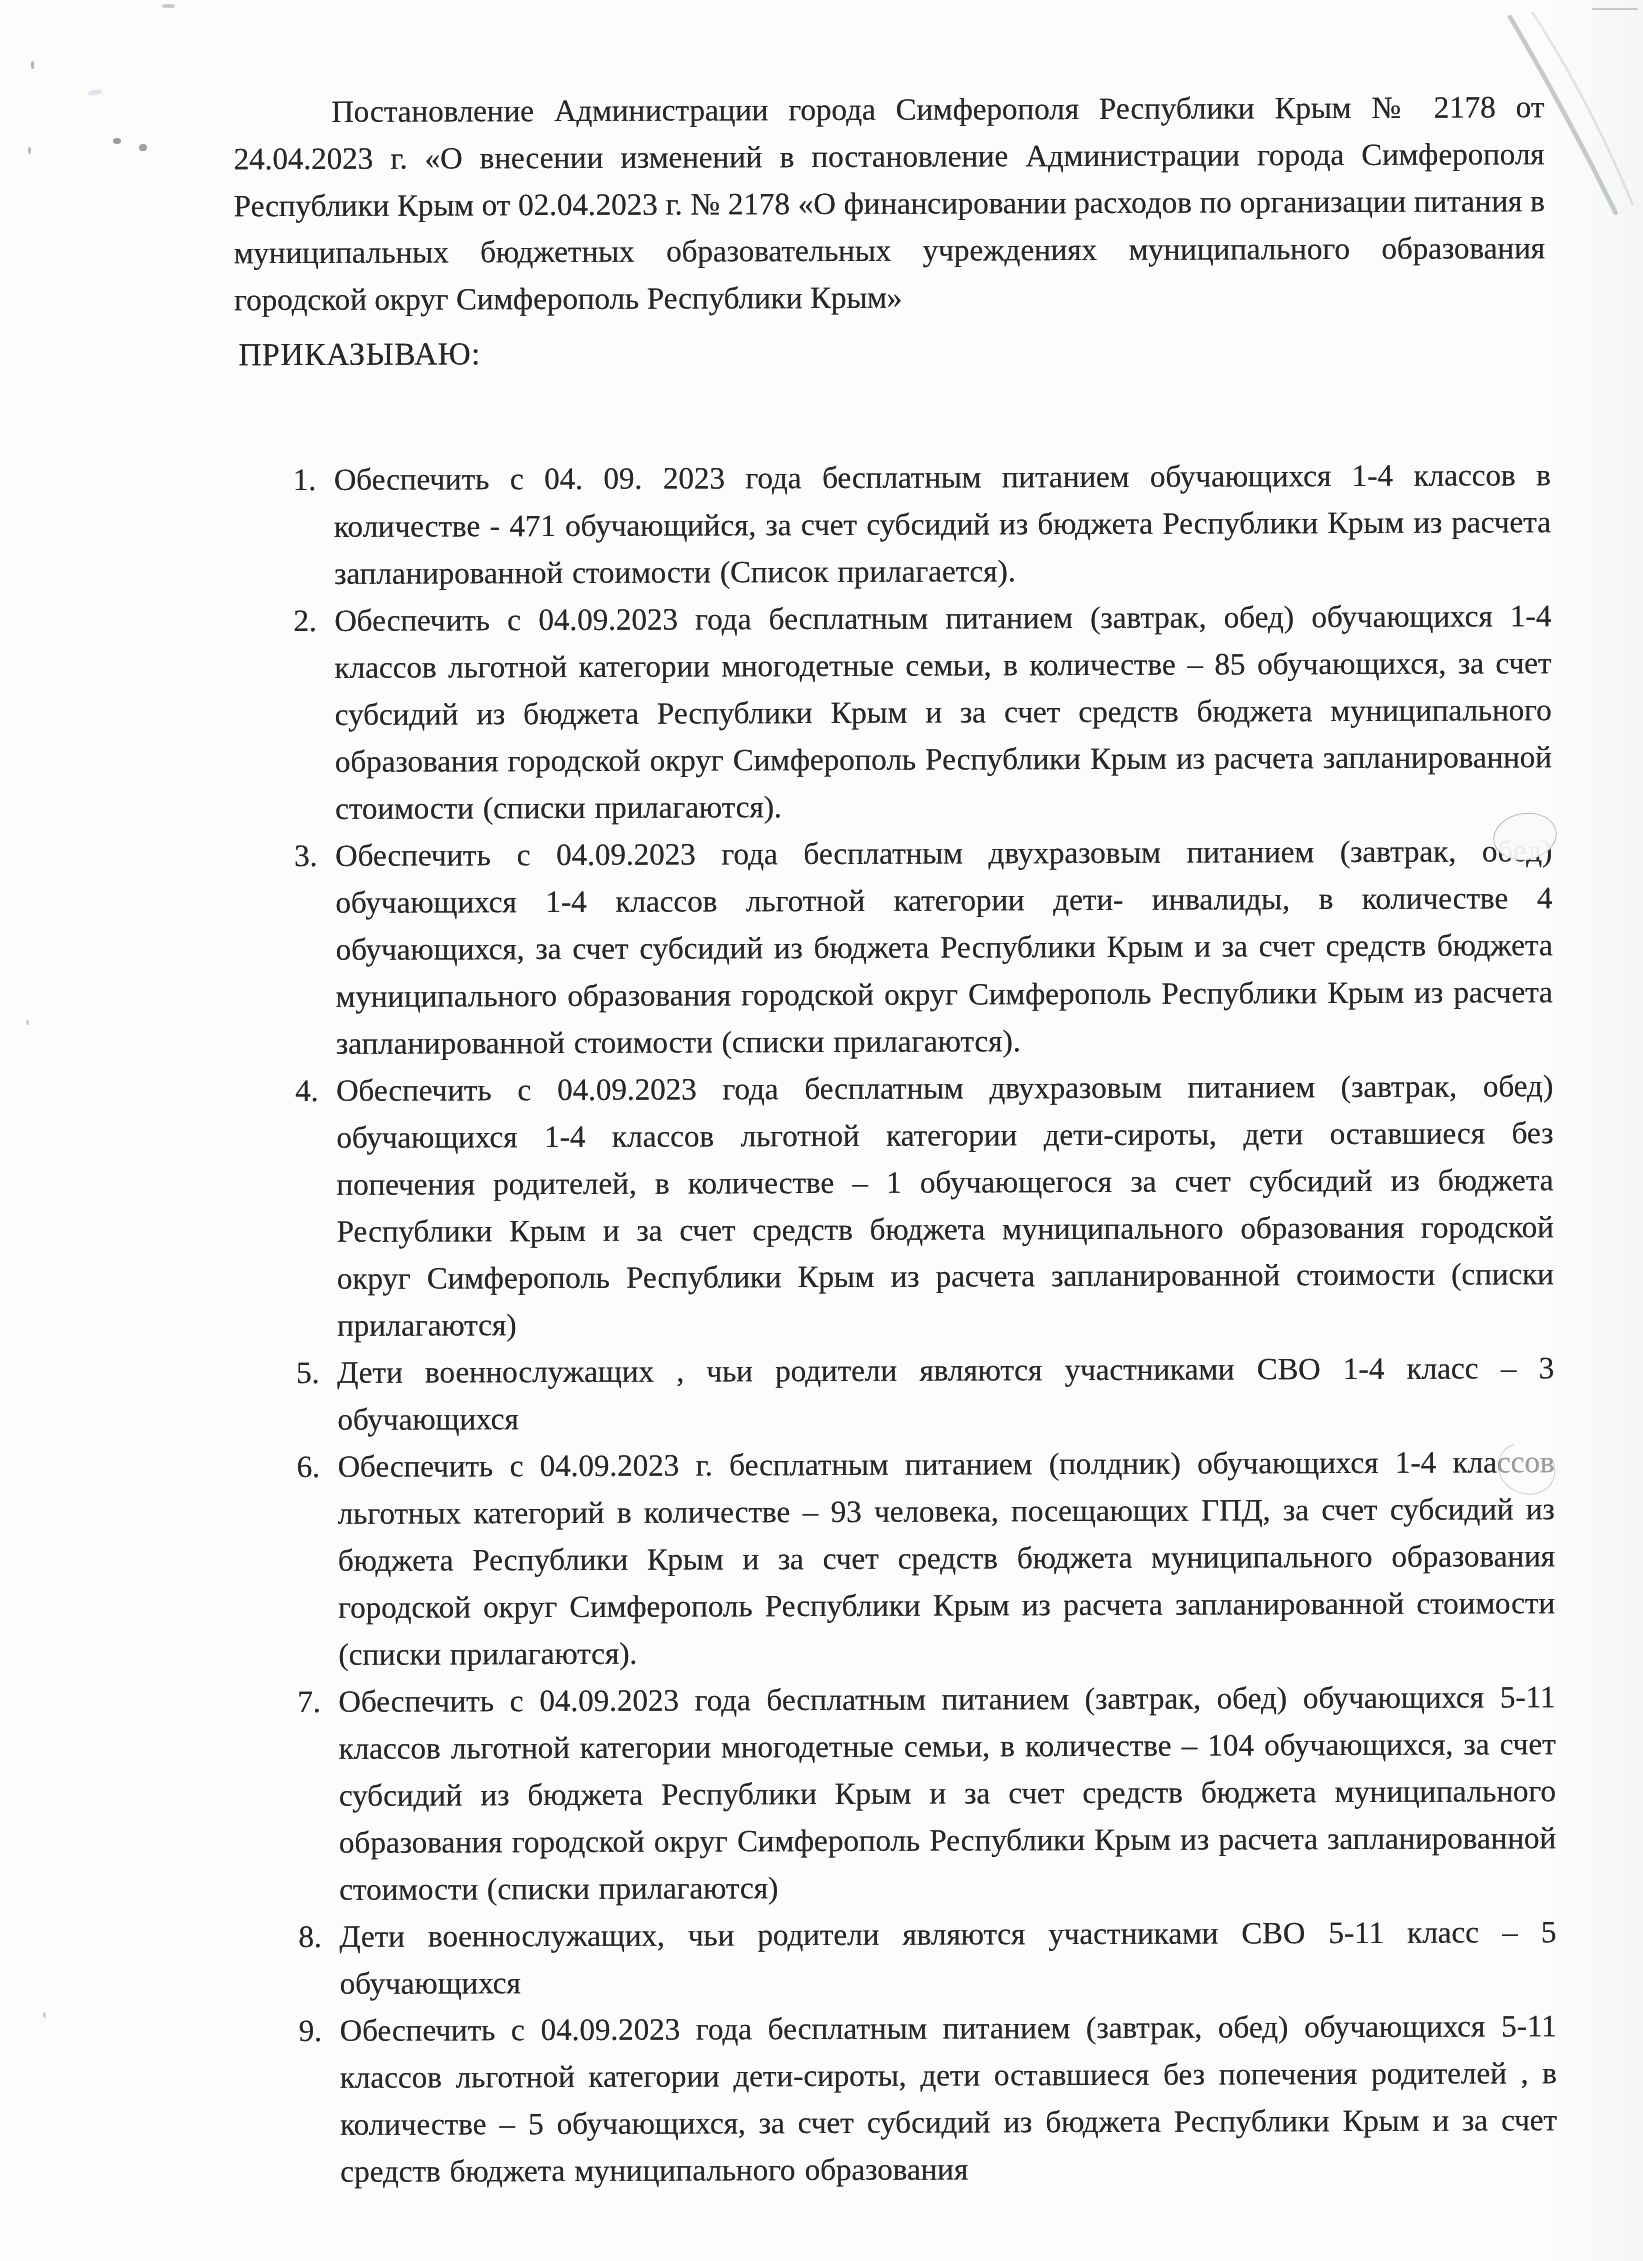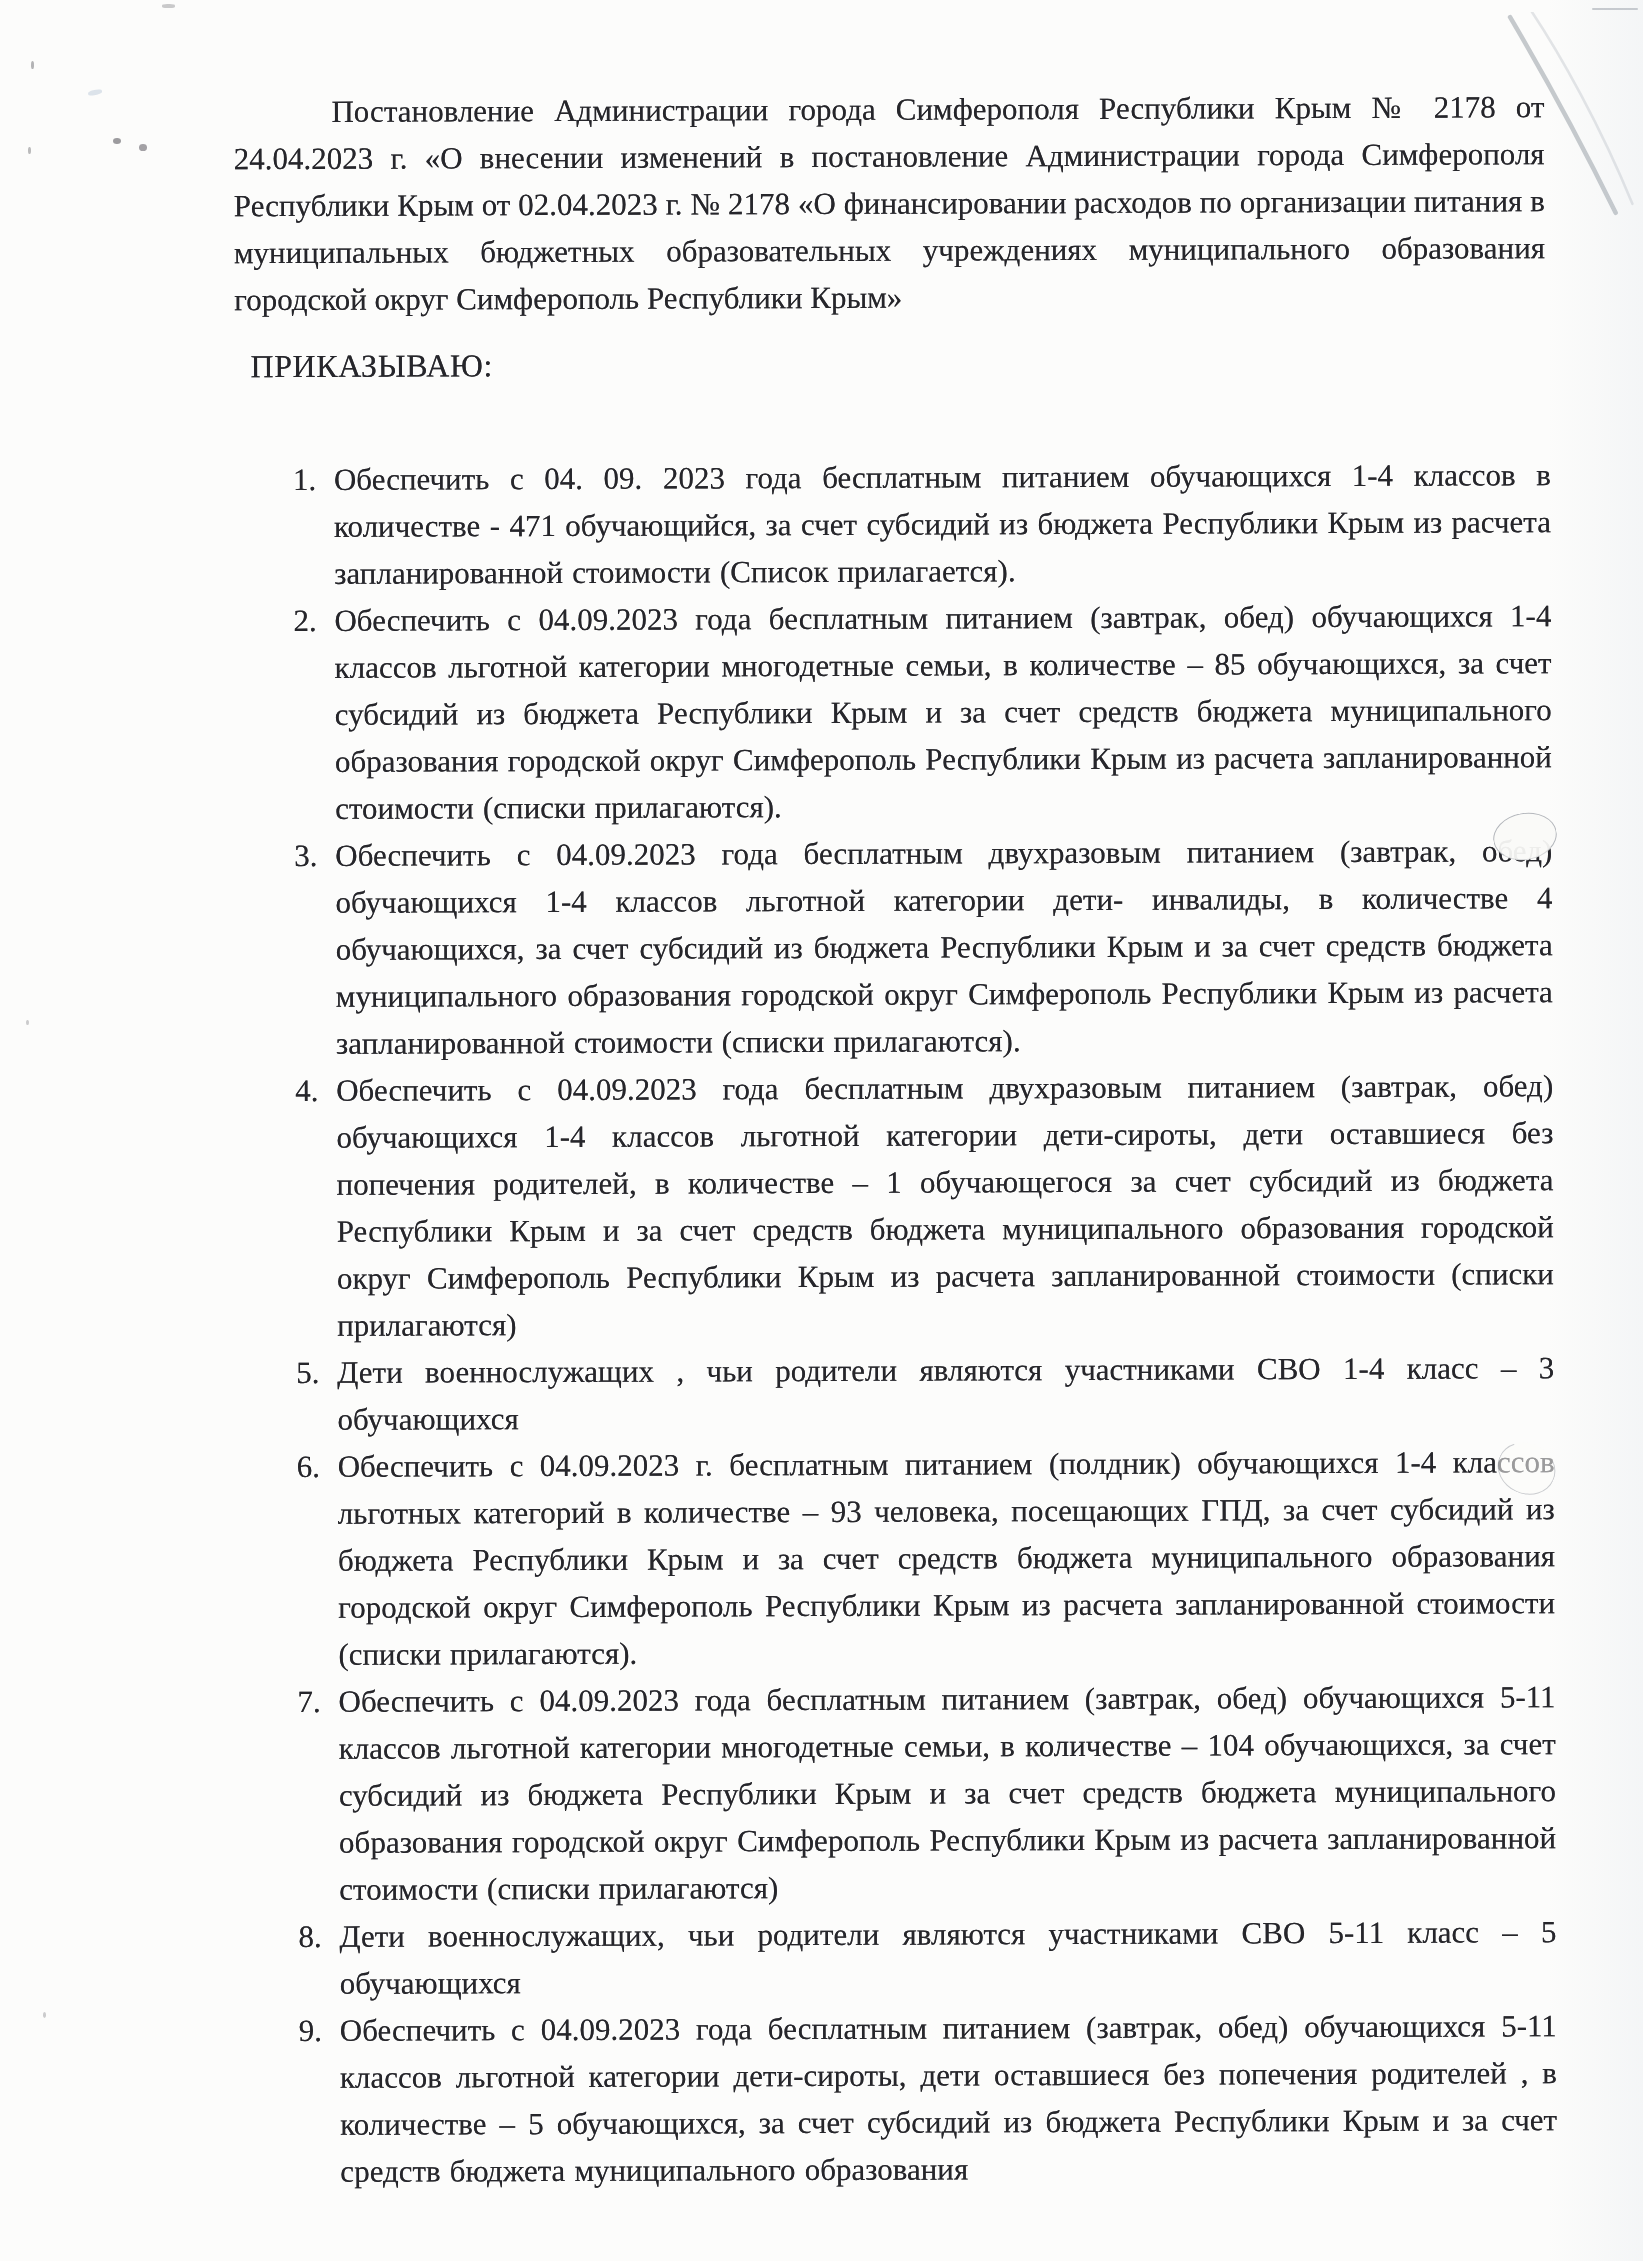--- a/index.html
+++ b/index.html
@@ -42,21 +42,21 @@
     text-align: justify;
     text-indent: 98px;
     margin: 0;
   }
   .directive {
     position: absolute;
     top: 330px;
     left: 233px;
     font-size: 32px;
     letter-spacing: 0.6px;
-    margin: 16px;
+    margin: 4px;
   }
   .order-list {
     position: absolute;
     top: 454px;
     left: 291px;
     width: 1258px;
     margin: 0;
     padding: 0;
     list-style: none;
     font-size: 31px;

